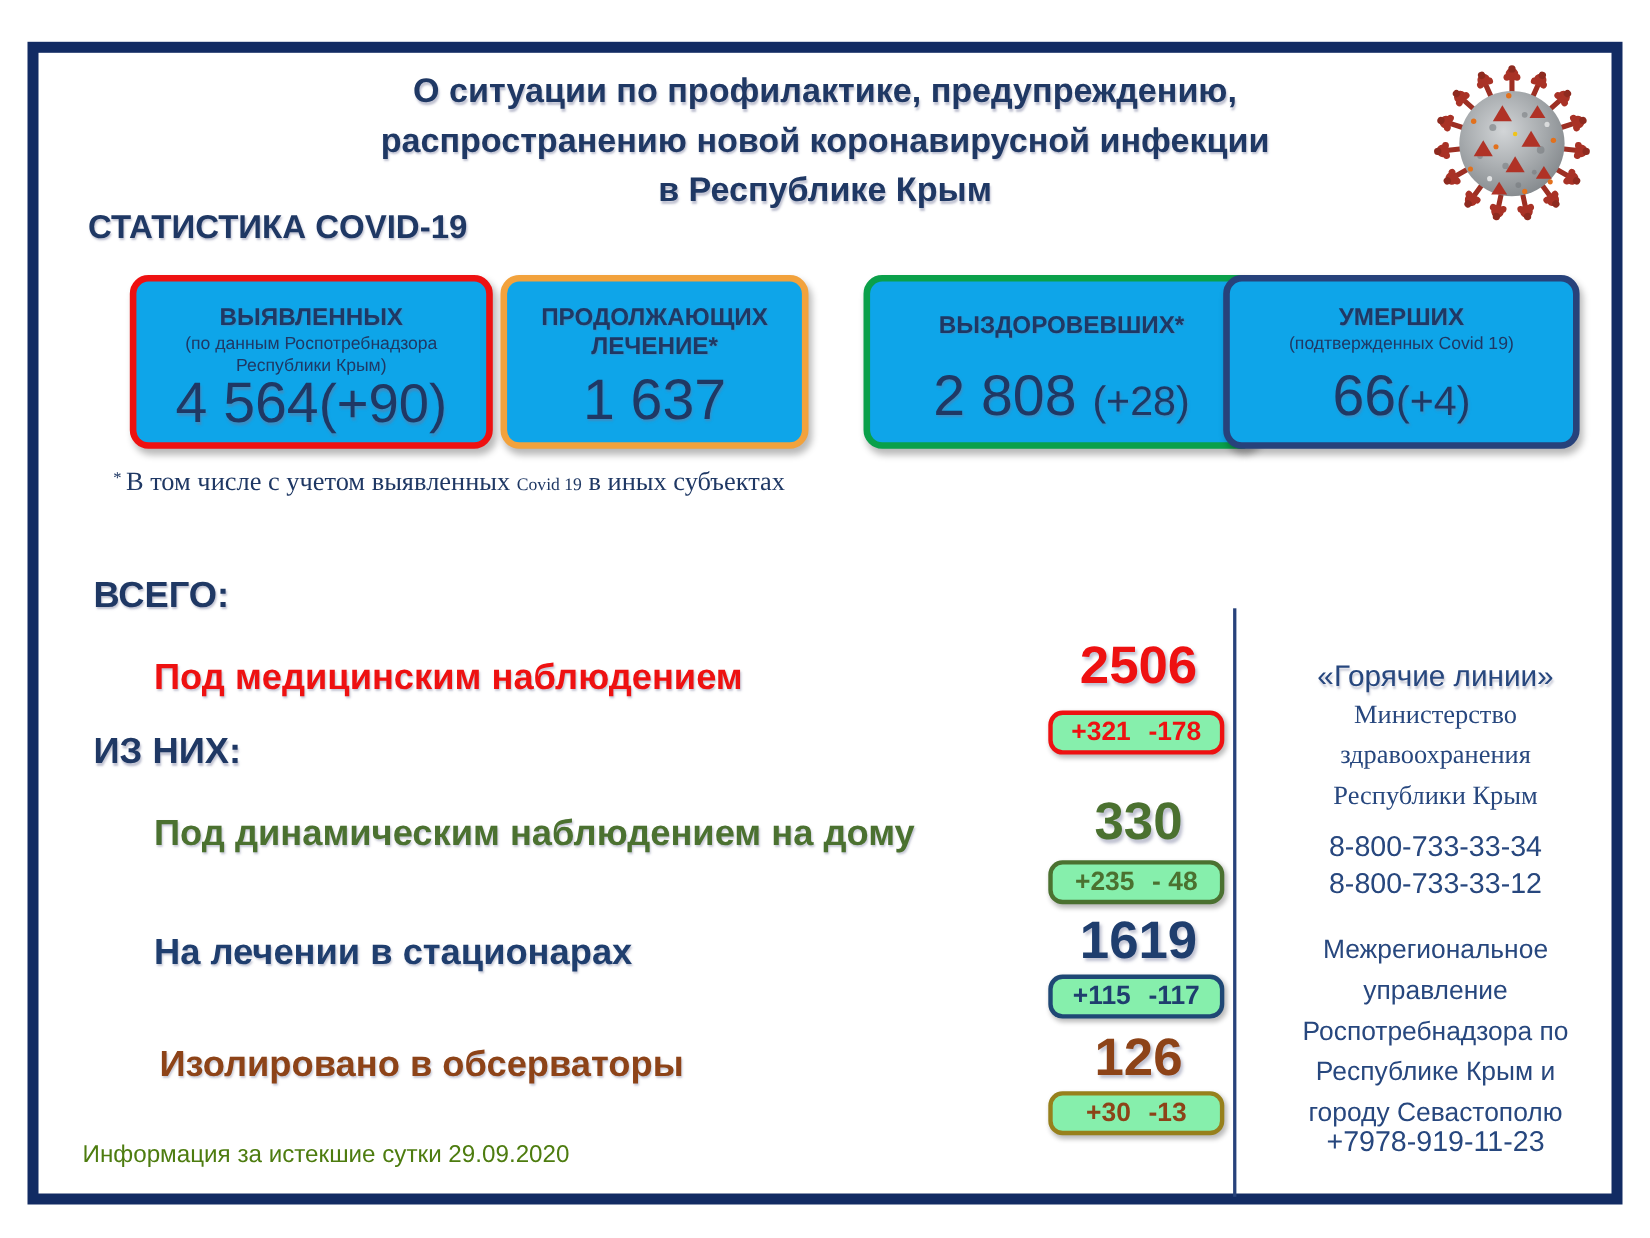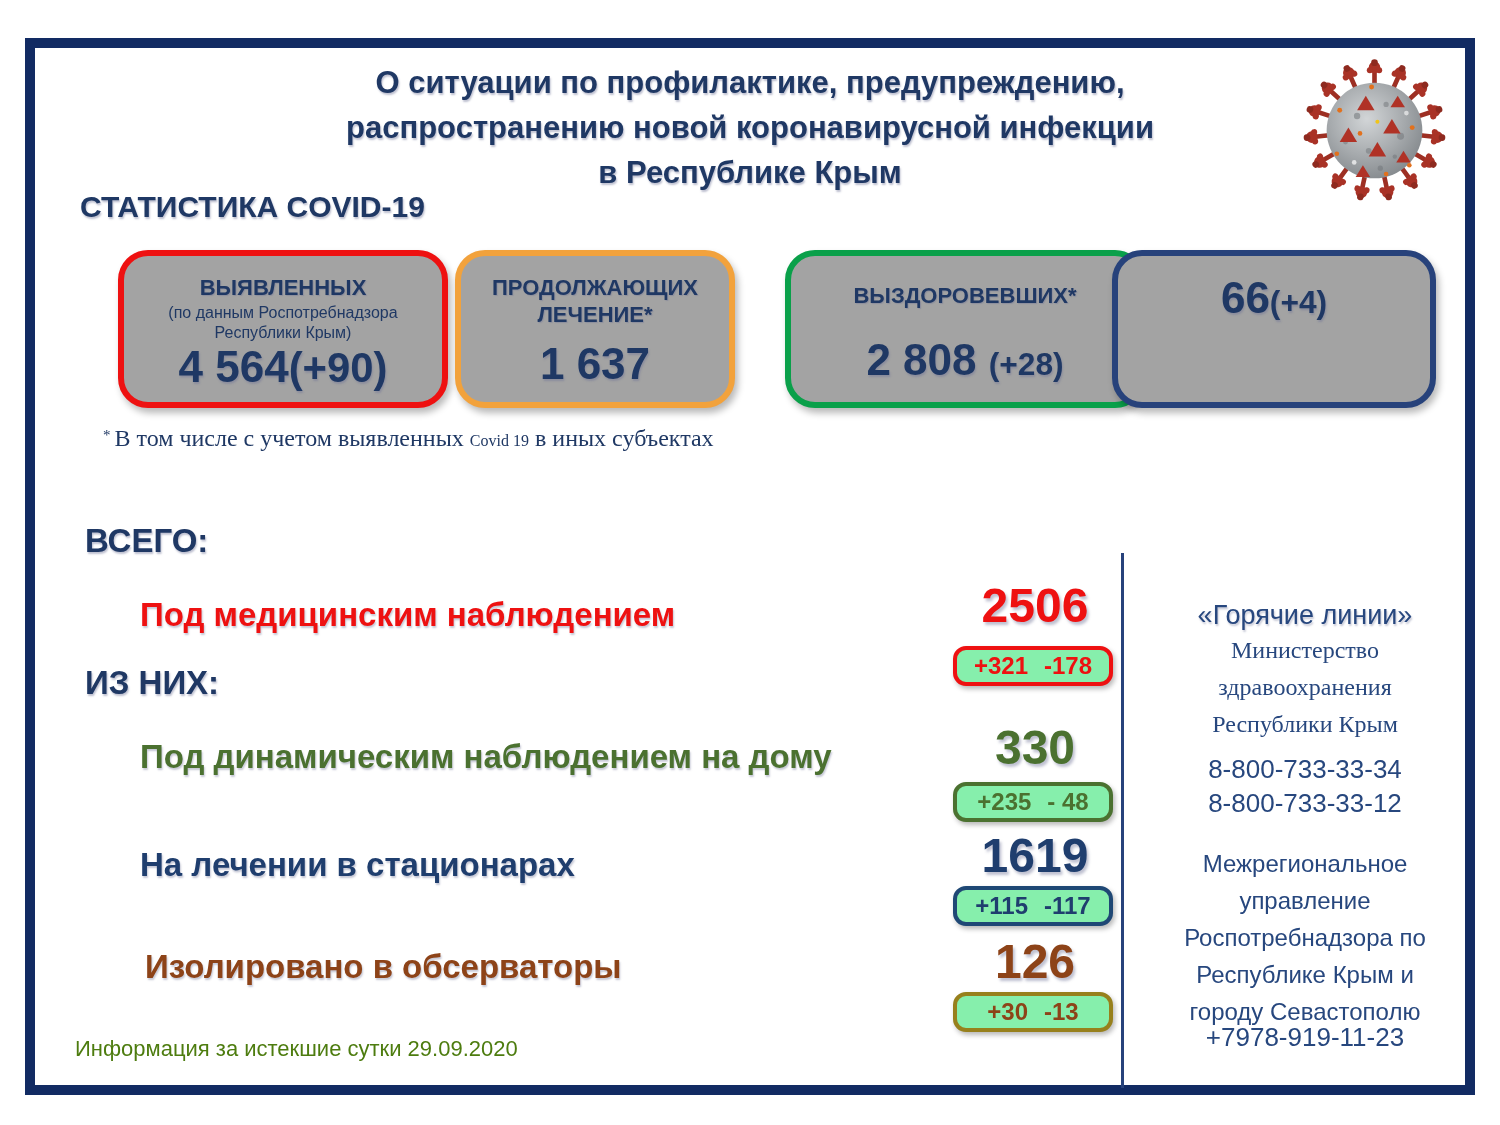--- a/index.html
+++ b/index.html
@@ -10,24 +10,24 @@
   
   .title{position:absolute;left:330px;top:60px;width:840px;text-align:center;color:#1f3864;font-weight:bold;font-size:31px;line-height:45px;text-shadow:1px 2px 2px rgba(110,115,150,.45);}
 
   
   .virus{position:absolute;left:1302px;top:58px;width:145px;height:145px;}
 
   
   .stats-heading{position:absolute;left:80px;top:190px;font-size:30px;font-weight:bold;color:#1f3864;text-shadow:1px 2px 2px rgba(110,115,150,.45);}
 
   
-  .statbox{position:absolute;top:250px;height:158px;border-radius:30px;background:#a3a3a3;box-sizing:border-box;display:flex;flex-direction:column;justify-content:space-between;padding:18px 10px 14px 10px;text-align:center;box-shadow:3px 5px 7px rgba(0,0,0,.28);}
+  .statbox{position:absolute;top:250px;height:158px;border-radius:17px;background:#0ea5e9;box-sizing:border-box;display:flex;flex-direction:column;justify-content:space-between;padding:18px 10px 14px 10px;text-align:center;box-shadow:3px 5px 7px rgba(0,0,0,.28);}
   .statbox .lbl{font-size:22px;font-weight:bold;color:#1f3864;line-height:27px;text-shadow:1px 1px 1px rgba(110,115,150,.4);}
   .statbox .sub{font-size:16px;color:#1f3864;line-height:20px;margin-top:2px;}
-  .statbox .val{font-size:44px;font-weight:bold;color:#1f3864;line-height:48px;text-shadow:1px 2px 2px rgba(110,115,150,.45);white-space:nowrap;}
+  .statbox .val{font-size:52px;font-weight:normal;color:#1f3864;line-height:48px;text-shadow:1px 2px 2px rgba(110,115,150,.45);white-space:nowrap;}
   .statbox .delta{font-size:.72em;}
   .statbox.b1{left:118px;width:330px;border:6px solid #ee1111;}
   .statbox.b1 .delta{font-size:.95em;}
   .statbox.b2{left:455px;width:280px;border:6px solid #f2a23c;gap:11px;}
   .statbox.b3{left:785px;width:360px;border:6px solid #0aa04a;padding-top:26px;}
   .statbox.b4{left:1112px;width:324px;border:6px solid #27427b;}
 
   
   .footnote{position:absolute;left:103px;top:425px;font-family:"Liberation Serif",serif;font-size:24px;color:#1f3864;}
   .footnote .mark{font-size:15px;vertical-align:6px;margin-right:4px;}
@@ -145,20 +145,24 @@
     <div class="lbl">ПРОДОЛЖАЮЩИХ ЛЕЧЕНИЕ*</div>
     <div class="val"><span>1 637</span></div>
   </div>
 
   <div class="statbox b3">
     <div class="lbl">ВЫЗДОРОВЕВШИХ*</div>
     <div class="val"><span>2 808</span> <span class="delta">(+28)</span></div>
   </div>
 
   <div class="statbox b4">
+    <div>
+      <div class="lbl">УМЕРШИХ</div>
+      <div class="sub">(подтвержденных Covid 19)</div>
+    </div>
     <div class="val"><span>66</span><span class="delta">(+4)</span></div>
   </div>
 
   <div class="footnote">
     <span class="mark">*</span><span>В том числе с учетом выявленных</span><span class="covid">Covid 19</span><span>в иных субъектах</span>
   </div>
 
   <div class="h-sec" style="top:522px;">ВСЕГО:</div>
 
   <div class="rowlbl c-red" style="top:596px;">Под медицинским наблюдением</div>

